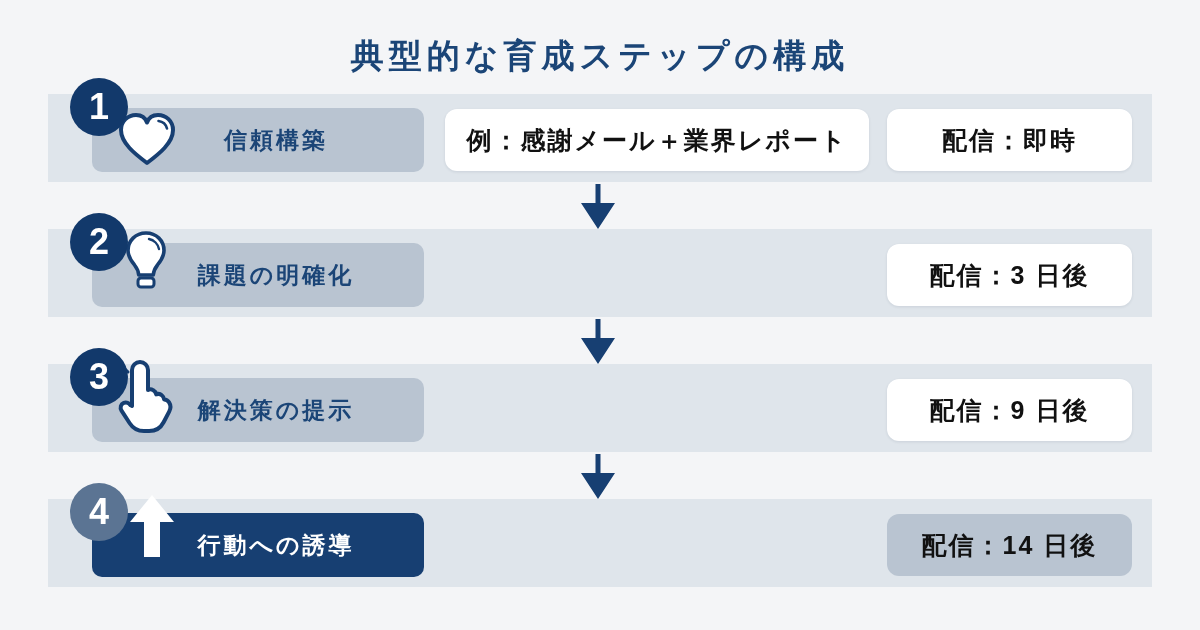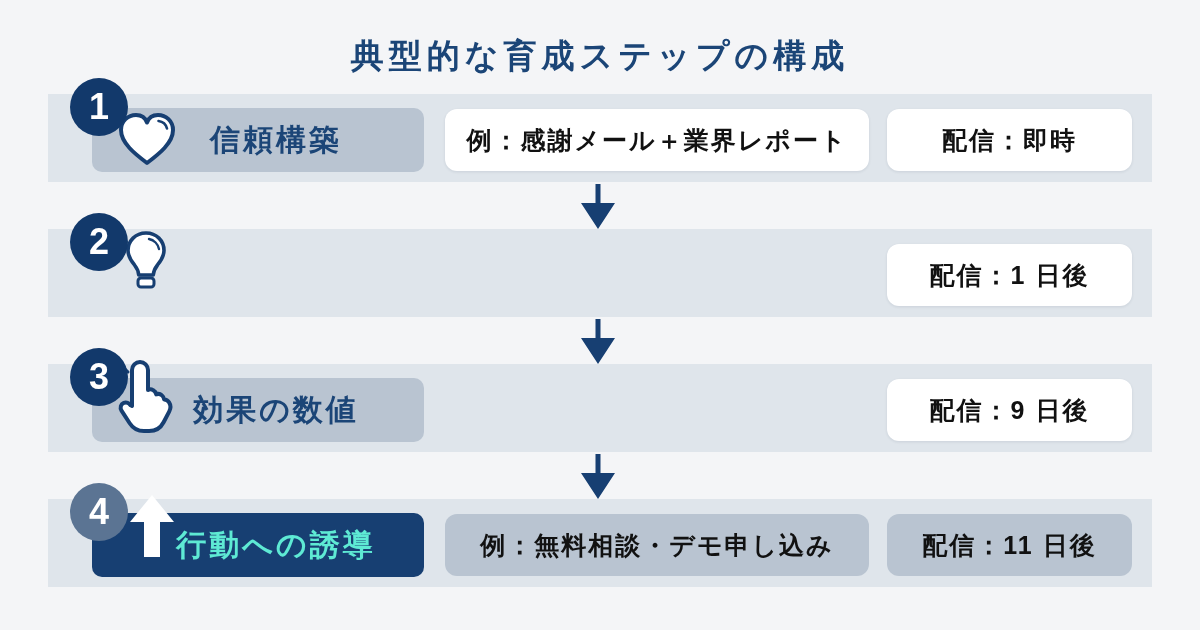--- a/index.html
+++ b/index.html
@@ -21,25 +21,25 @@
     position:absolute; left:22px; top:-16px; width:58px; height:58px;
     border-radius:50%; background:#12396b; color:#ffffff;
     font-size:36px; font-weight:bold;
     display:flex; align-items:center; justify-content:center; z-index:3;
   }
   .row4 .num { background:#5b7493; }
 
   .labelbox {
     position:absolute; left:44px; top:14px; width:332px; height:64px;
     border-radius:10px; background:#b9c4d1;
-    color:#1b4577; font-size:30px; font-weight:bold; letter-spacing:3px;
+    color:#1b4577; font-size:23px; font-weight:bold; letter-spacing:3px;
     display:flex; align-items:center; justify-content:center;
     padding-left:36px; z-index:1;
   }
-  .row4 .labelbox { background:#173f72; color:#5eead4; }
+  .row4 .labelbox { background:#173f72; color:#ffffff; }
 
   .whitebox {
     position:absolute; top:15px; height:62px; background:#ffffff;
     border-radius:12px; display:flex; align-items:center; justify-content:center;
     font-size:25px; font-weight:bold; color:#111111; letter-spacing:2px;
     box-shadow:0 1px 3px rgba(20,40,70,.10); z-index:1;
   }
   .example  { left:397px; width:424px; }
   .delivery { left:839px; width:245px; }
   .row4 .whitebox { background:#b9c4d1; box-shadow:none; }
@@ -81,52 +81,52 @@
 
   <div class="row row2">
     <div class="num">2</div>
     <span class="icon icon-bulb">
       <svg width="44" height="74" viewBox="0 0 44 74">
         <path d="M22 4 C32.5 4 40 11.8 40 21.5 C40 28 36.5 32.3 33.5 36 C31 39.2 29.5 42 29.3 46 L14.7 46 C14.5 42 13 39.2 10.5 36 C7.5 32.3 4 28 4 21.5 C4 11.8 11.5 4 22 4 Z" fill="#ffffff" stroke="#173f72" stroke-width="3.6" stroke-linejoin="round"></path>
         <rect x="14" y="49" width="16" height="9" rx="3" fill="#ffffff" stroke="#173f72" stroke-width="3"></rect>
         <path d="M25 10 C30 11 34 15 35 20" fill="none" stroke="#173f72" stroke-width="2.4" stroke-linecap="round"></path>
       </svg>
     </span>
-    <div class="whitebox delivery">配信：1 日後</div>
+    <div class="labelbox">課題の明確化</div>
+    <div class="whitebox delivery">配信：3 日後</div>
   </div>
 
   <span class="gap-arrow ga2">
     <svg width="38" height="46" viewBox="0 0 38 46">
       <polygon points="16.5,0 21.5,0 21.5,19 36,19 19,45 2,19 16.5,19" fill="#173f72"></polygon>
     </svg>
   </span>
 
   <div class="row row3">
     <div class="num">3</div>
     <span class="icon icon-hand">
       <svg width="74" height="80" viewBox="0 0 74 80">
         <path d="M24 50 L24 14 C24 9.6 27.6 6 32 6 C36.4 6 40 9.6 40 14 L40 34 C41.5 33.2 43.5 33.2 45 34.1 C46.8 35.1 47.8 36.7 48.2 38.4 C50 37.6 52.3 37.9 53.8 39.2 C55.2 40.3 56 41.8 56.1 43.5 C58.1 43.6 60 44.7 61.1 46.4 C62.8 49.1 62.8 52.4 61.3 55.3 L55.6 66.2 C52.8 71.6 47.2 75 41.1 75 L36 75 C30.2 75 24.8 72.1 21.7 67.2 L13.5 54.6 C11.7 51.8 12.8 48.1 15.8 46.9 C18.3 45.9 21.2 46.9 22.5 49.3 Z" fill="#ffffff" stroke="#173f72" stroke-width="4" stroke-linejoin="round" stroke-linecap="round"></path>
         <path d="M15 11 L20 16 M9 24 L16 27" fill="none" stroke="#173f72" stroke-width="3" stroke-linecap="round"></path>
       </svg>
     </span>
-    <div class="labelbox">効果の数値</div>
+    <div class="labelbox">解決策の提示</div>
     <div class="whitebox delivery">配信：9 日後</div>
   </div>
 
   <span class="gap-arrow ga3">
     <svg width="38" height="46" viewBox="0 0 38 46">
       <polygon points="16.5,0 21.5,0 21.5,19 36,19 19,45 2,19 16.5,19" fill="#173f72"></polygon>
     </svg>
   </span>
 
   <div class="row row4">
     <div class="num">4</div>
     <span class="icon icon-up">
       <svg width="48" height="64" viewBox="0 0 48 64">
         <polygon points="24,0 46,27 32,27 32,62 16,62 16,27 2,27" fill="#ffffff"></polygon>
       </svg>
     </span>
     <div class="labelbox">行動への誘導</div>
-    <div class="whitebox example">例：無料相談・デモ申し込み</div>
-    <div class="whitebox delivery">配信：11 日後</div>
+    <div class="whitebox delivery">配信：14 日後</div>
   </div>
 
 </div>
 
 </body></html>

